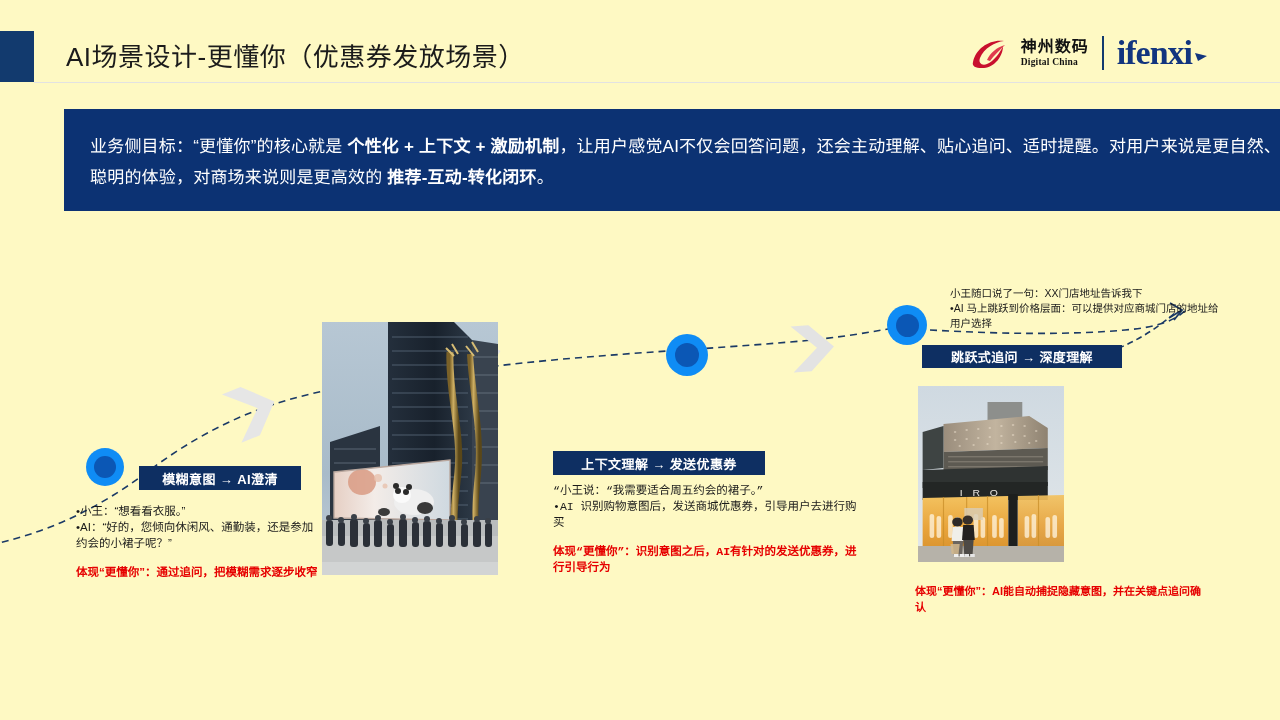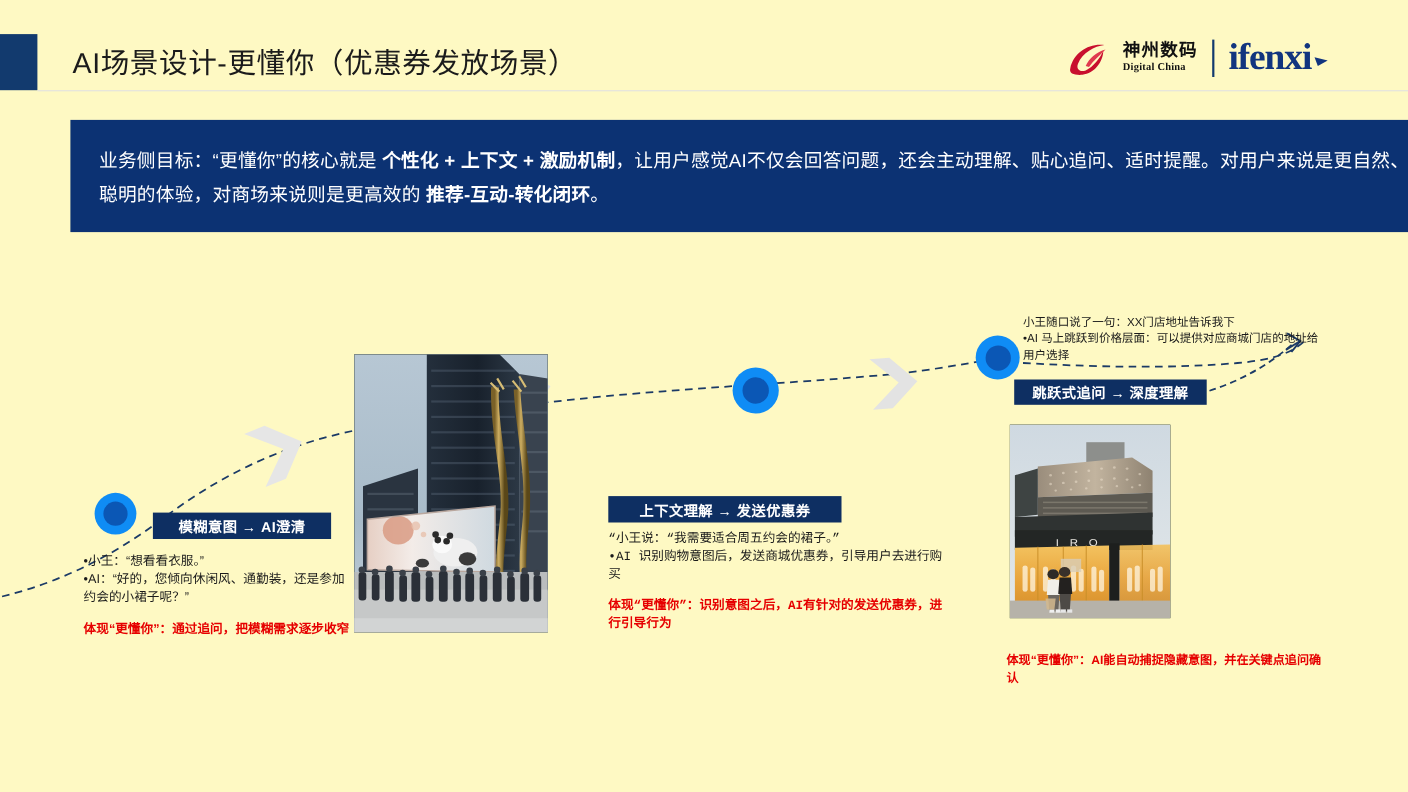--- a/index.html
+++ b/index.html
@@ -64,33 +64,33 @@
 
   
   .lbl{
     position:absolute;background:#0e2f62;color:#fff;
     font-size:13px;font-weight:bold;letter-spacing:.4px;
     display:flex;align-items:center;justify-content:center;
     box-sizing:border-box;
   }
   .lbl1{left:139px;top:466px;width:162px;height:24px;}
   .lbl2{left:553px;top:451px;width:212px;height:24px;}
-  .lbl3{left:922px;top:345px;width:175px;height:23px;}
+  .lbl3{left:922px;top:345px;width:200px;height:23px;}
 
   
   .blk{position:absolute;color:#1a1a1a;}
   .blk .line{font-size:11.5px;line-height:16px;white-space:pre-wrap;}
   .blk .red{color:#e60000;font-weight:bold;font-size:11.5px;line-height:16px;margin-top:13px;}
 
   .blk1{left:76px;top:503px;width:248px;}
   .blk2{left:553px;top:483px;width:310px;font-family:Liberation Mono, monospace;}
-  .blk3{left:930px;top:286px;width:272px;}
+  .blk3{left:950px;top:286px;width:272px;}
   .blk3 .line{font-size:10.5px;line-height:15px;}
   .blk4{left:915px;top:580px;width:290px;}
-  .blk4 .red{margin-top:13px;font-size:11px;line-height:16px;}
+  .blk4 .red{margin-top:3px;font-size:11px;line-height:16px;}
 
   
   .photo{position:absolute;overflow:hidden;background:#233;}
   .photo1{left:322px;top:322px;width:176px;height:253px;}
   .photo2{left:918px;top:386px;width:146px;height:176px;}
   .photo svg{display:block;width:100%;height:100%;}
 </style>
 </head>
 <body>
 

